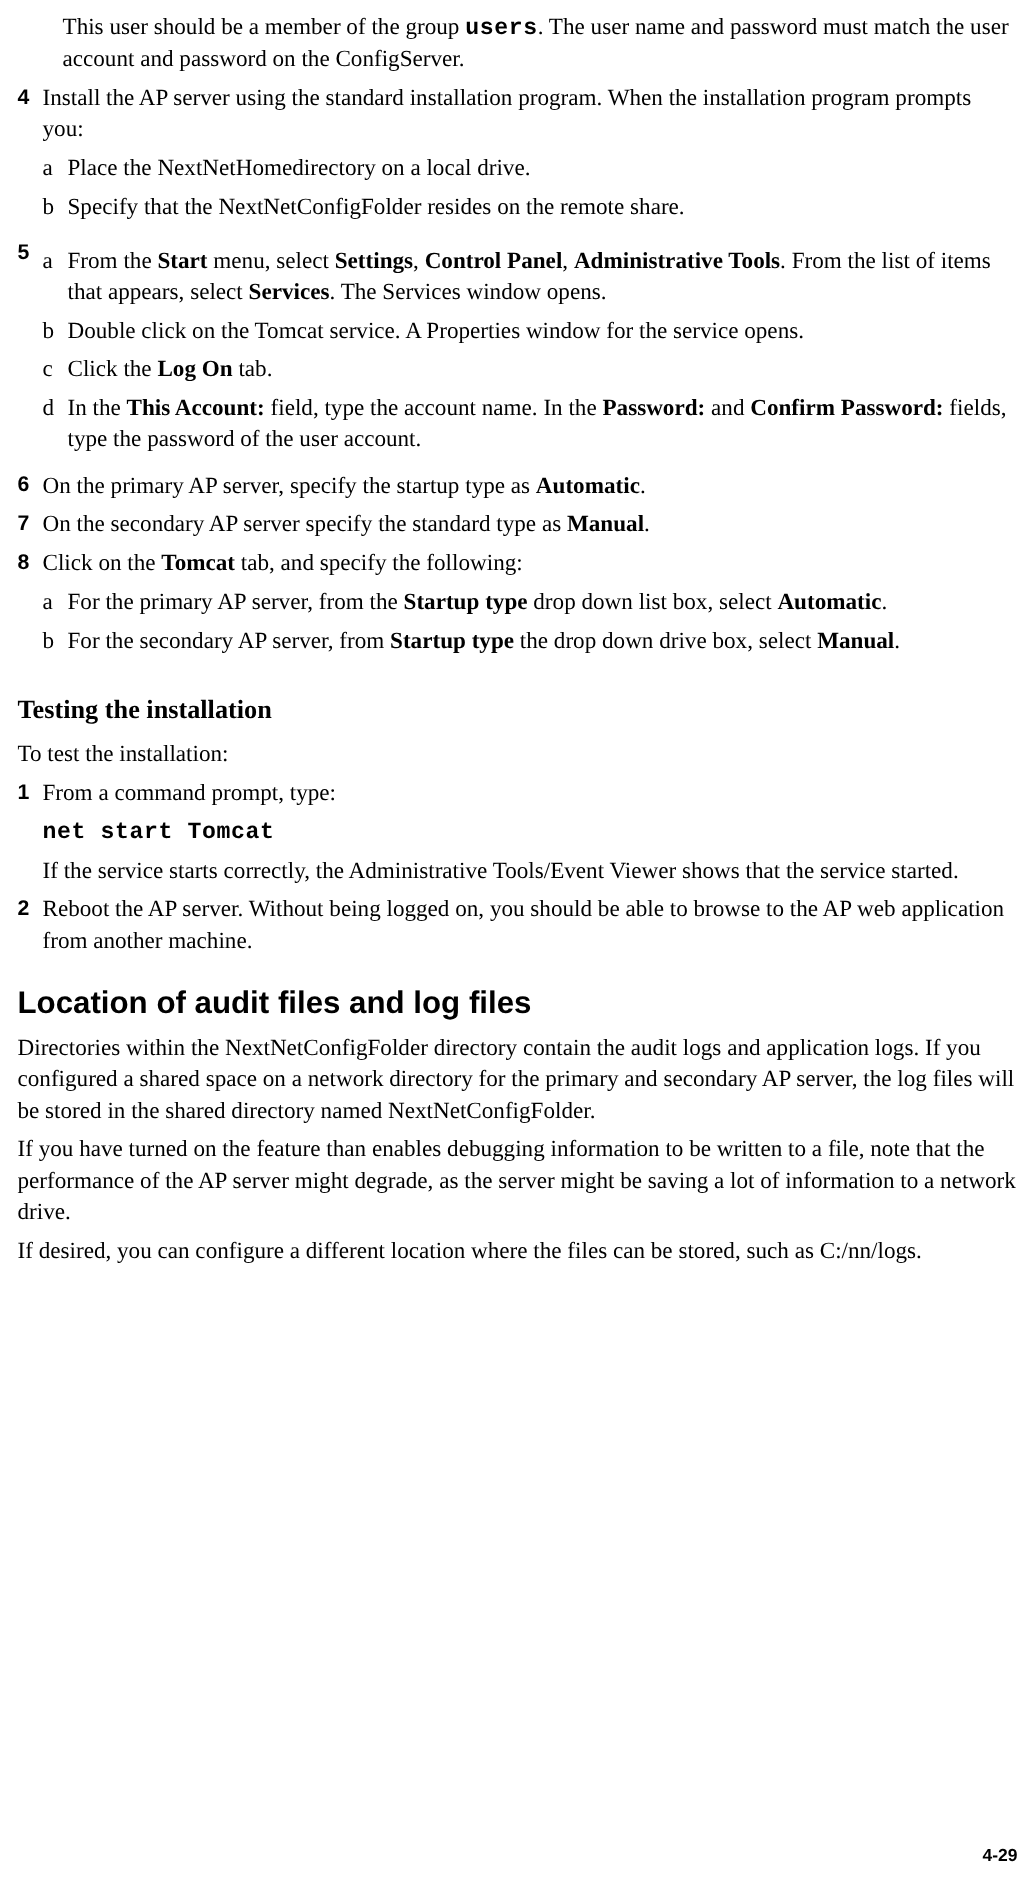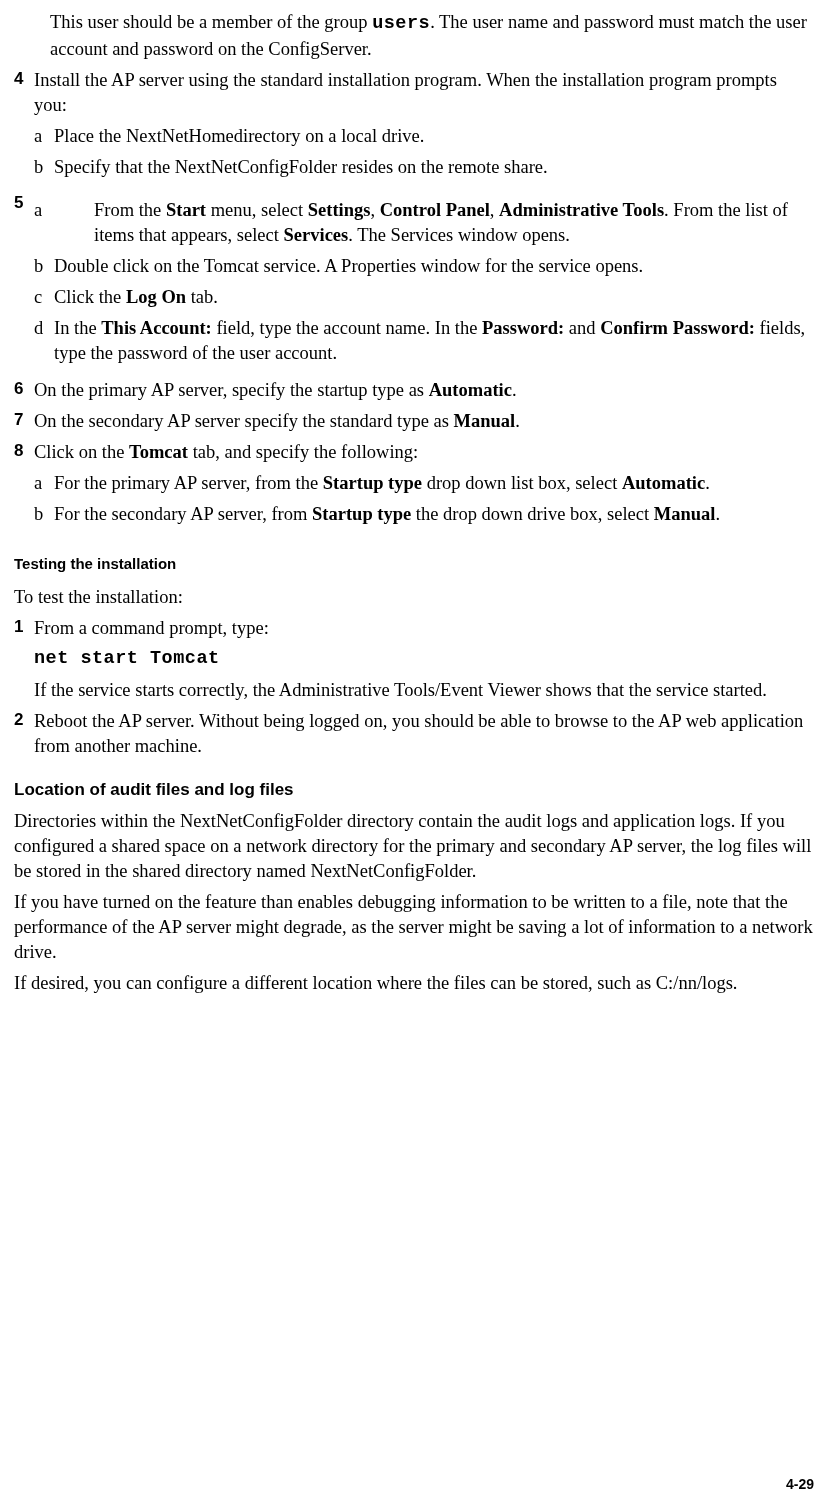--- a/index.html
+++ b/index.html
@@ -22,42 +22,42 @@
     flex-shrink: 0;
   }
   .num-list > li > .body { flex: 1; }
   .alpha-list { margin: 4px 0 0 0; padding: 0; list-style: none; }
   .alpha-list > li { display: flex; margin: 6px 0; }
   .alpha-list > li > .marker { width: 20px; flex-shrink: 0; }
   .alpha-list > li > .body { flex: 1; }
   b { font-weight: bold; }
   .mono { font-family: 'Courier New', monospace; font-weight: bold; letter-spacing: 0.5px; }
   h2 {
-    font-family: Liberation Sans, sans-serif;
+    font-family: Liberation Serif, serif;
     font-weight: bold;
-    font-size: 15px;
+    font-size: 21px;
     margin: 22px 0 10px 0;
   }
   h3 {
     font-family: Verdana, Arial, sans-serif;
     font-weight: bold;
-    font-size: 17px;
+    font-size: 25px;
     margin: 20px 0 8px 0;
   }
   p { margin: 6px 0; }
   .indent-block { margin-left: 36px; }
   .page-num {
     position: absolute;
     right: 10px;
     bottom: 10px;
     font-family: Verdana, Arial, sans-serif;
     font-weight: bold;
     font-size: 14px;
   }
-  .prewrap { white-space: normal; margin-left: 40px; }
+  .prewrap { white-space: normal; }
 </style>
 </head>
 <body>
 
 <div class="indent-block">
   <span>This user should be a member of the group </span><span class="mono">users</span><span>. The user name and password must match the user account and password on the ConfigServer.</span>
 </div>
 
 <ol class="num-list">
 

